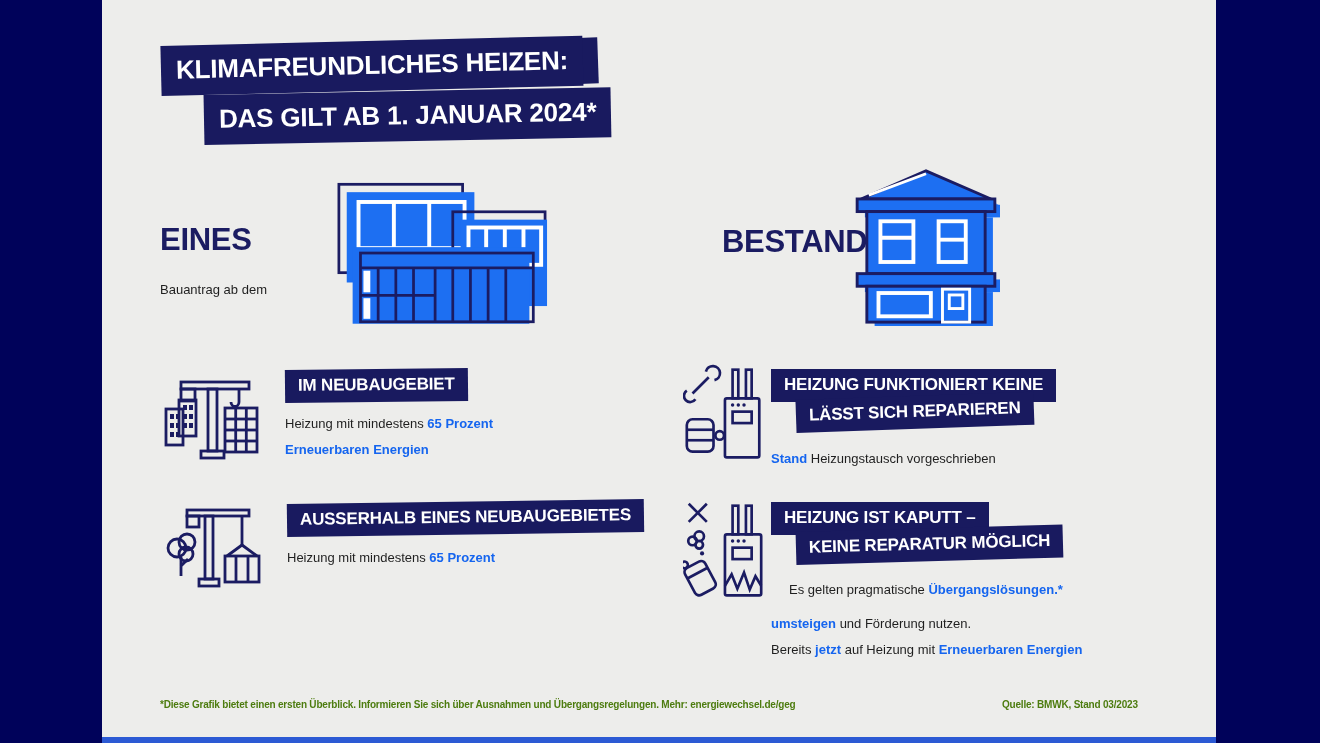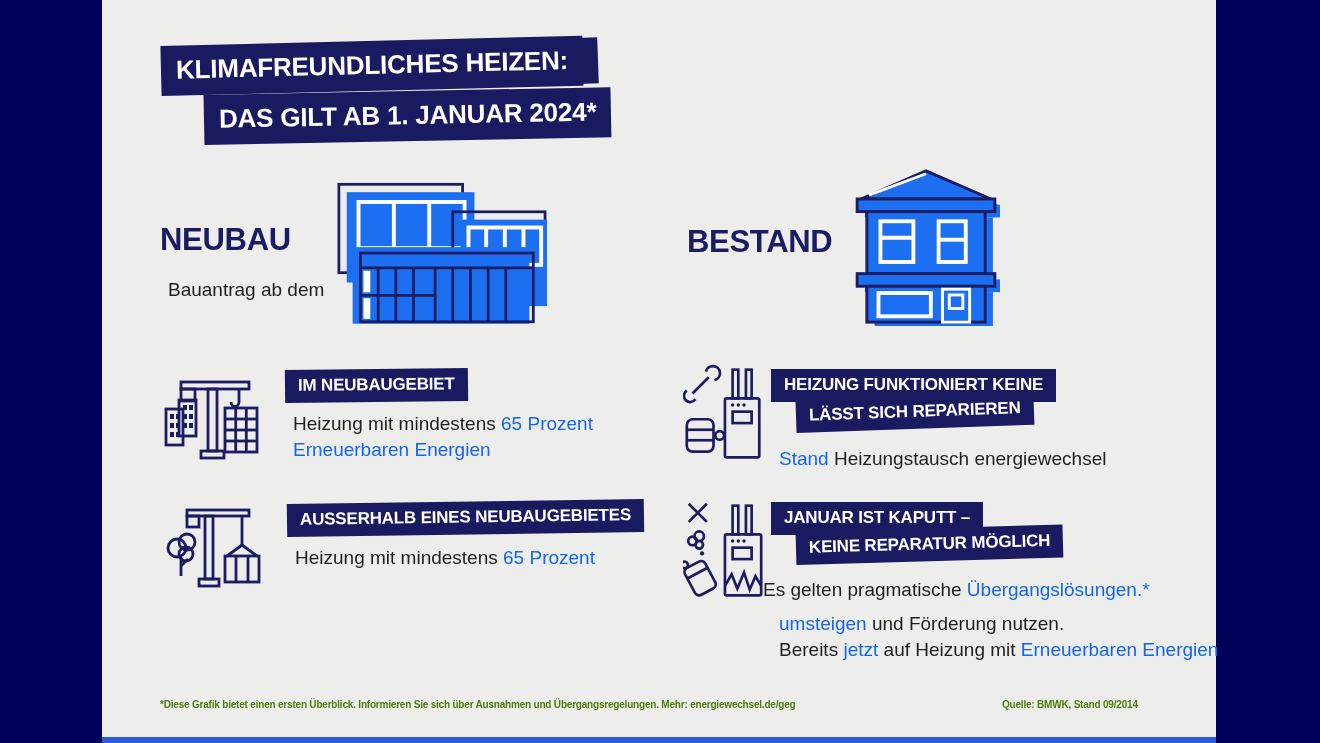--- a/index.html
+++ b/index.html
@@ -26,22 +26,22 @@
     transform-origin:left center;
   }
   #title-badge-1 { left:161px; top:46px; transform:rotate(-1.4deg); }
   #title-badge-2 { left:204px; top:95px; transform:rotate(-1.1deg); }
   #title-accent { position:absolute; left:560px; top:38px; width:38px; height:46px; background:#191A5F; transform:rotate(-2deg); }
 
   .col-heading {
     position:absolute; font-size:31px; font-weight:800;
     color:#1B1C62; letter-spacing:-0.3px;
   }
-  .body-text { font-size:19px; line-height:26px; color:#1F1F1F;margin-left:8px; }
-  .blue { color:#1565EF; font-weight:400; }
+  .body-text { font-size:13px; line-height:26px; color:#1F1F1F; }
+  .blue { color:#1565EF; font-weight:700; }
 
   .row-badge {
     position:absolute; display:inline-block;
     background:#191A5F; color:#fff;
     font-size:17px; font-weight:800; letter-spacing:-0.2px;
     padding:6px 13px 7px; white-space:nowrap;
     transform-origin:left center;
   }
 
   .footer-text { position:absolute; font-size:10px; font-weight:700; color:#4d7c0f; letter-spacing:-0.2px; }
@@ -62,21 +62,21 @@
   <div id="bottom-strip"></div>
 
   <div id="title-accent"></div>
   <div id="title-badge-1" class="title-badge">
     <span>KLIMAFREUNDLICHES HEIZEN:</span>
   </div>
   <div id="title-badge-2" class="title-badge">
     <span>DAS GILT AB 1. JANUAR 2024*</span>
   </div>
 
-  <div class="col-heading" style="left:160px; top:222px;">NEUBAU</div>
+  <div class="col-heading" style="left:160px; top:222px;">EINES</div>
   <div class="abs body-text" style="left:160px; top:277px;">
     <div>Bauantrag ab dem</div>
   </div>
 
   <div class="abs" style="left:333px; top:181px;">
     <svg width="216" height="148" viewBox="0 0 220 150">
       <rect class="ln" x="6" y="3" width="126" height="90"></rect>
       <rect class="bl" x="14" y="11" width="130" height="92"></rect>
       <rect class="wh" stroke-width="4" x="26" y="21" width="108" height="47"></rect>
       <line class="wh" stroke-width="4" x1="62" y1="21" x2="62" y2="68"></line>
@@ -155,21 +155,21 @@
       <rect class="ln" x="62" y="58" width="34" height="26"></rect>
       <line class="ln" stroke-width="2.4" x1="73" y1="58" x2="73" y2="84"></line>
       <line class="ln" stroke-width="2.4" x1="85" y1="58" x2="85" y2="84"></line>
     </svg>
   </div>
   <div class="row-badge" style="left:287px; top:504px; transform:rotate(-0.8deg);">AUSSERHALB EINES NEUBAUGEBIETES</div>
   <div class="abs body-text" style="left:287px; top:545px;">
     <div><span>Heizung mit mindestens </span><span class="blue">65 Prozent</span></div>
   </div>
 
-  <div class="col-heading" style="left:687px; top:224px;">BESTAND</div>
+  <div class="col-heading" style="left:722px; top:224px;">BESTAND</div>
 
   <div class="abs" style="left:852px; top:166px;">
     <svg width="148" height="160" viewBox="0 0 150 165">
       <g fill="#1D6FF2" transform="translate(8,6)">
         <polygon points="8,34 75,5 142,34"></polygon>
         <rect x="4" y="34" width="142" height="13"></rect>
         <rect x="14" y="47" width="122" height="64"></rect>
         <rect x="4" y="111" width="142" height="13"></rect>
         <rect x="14" y="124" width="122" height="36"></rect>
       </g>
@@ -203,21 +203,21 @@
       <rect class="ln" stroke-width="2.4" x="52" y="52" width="20" height="12"></rect>
       <rect class="ln" x="4" y="60" width="28" height="34" rx="6"></rect>
       <line class="ln" stroke-width="2.4" x1="4" y1="71" x2="32" y2="71"></line>
       <line class="ln" stroke-width="2.4" x1="4" y1="82" x2="32" y2="82"></line>
       <circle class="ln" stroke-width="2.4" cx="38.5" cy="77" r="4.5"></circle>
     </svg>
   </div>
   <div class="row-badge" style="left:771px; top:369px;">HEIZUNG FUNKTIONIERT KEINE</div>
   <div class="row-badge" style="left:796px; top:400px; transform:rotate(-2deg);">LÄSST SICH REPARIEREN</div>
   <div class="abs body-text" style="left:771px; top:446px;">
-    <span class="blue">Stand</span><span> Heizungstausch energiewechsel</span>
+    <span class="blue">Stand</span><span> Heizungstausch vorgeschrieben</span>
   </div>
 
   <div class="abs" style="left:683px; top:496px;">
     <svg width="82" height="110" viewBox="0 0 86 115">
       <path class="ln" stroke-width="3.5" d="M6 8 L25 27 M25 8 L6 27"></path>
       <circle class="ln" stroke-width="2.4" cx="10" cy="47" r="4.5"></circle>
       <circle class="ln" stroke-width="2.4" cx="17" cy="42" r="5"></circle>
       <circle class="ln" stroke-width="2.4" cx="17" cy="51" r="4"></circle>
       <circle class="lnf" cx="20" cy="60" r="2.2"></circle>
       <g transform="rotate(-28 18 86)">
@@ -228,26 +228,26 @@
       <rect class="ln" x="52" y="10" width="6" height="30"></rect>
       <rect class="ln" x="66" y="10" width="6" height="30"></rect>
       <rect class="ln" x="44" y="40" width="38" height="64" rx="2"></rect>
       <circle class="lnf" cx="52" cy="47" r="1.8"></circle>
         <circle class="lnf" cx="58" cy="47" r="1.8"></circle>
         <circle class="lnf" cx="64" cy="47" r="1.8"></circle>
       <rect class="ln" stroke-width="2.4" x="52" y="54" width="20" height="12"></rect>
       <polyline class="ln" stroke-width="2.4" points="44,94 51,82 57,97 64,80 70,98 76,84 82,94"></polyline>
     </svg>
   </div>
-  <div class="row-badge" style="left:771px; top:502px;">JANUAR IST KAPUTT –</div>
+  <div class="row-badge" style="left:771px; top:502px;">HEIZUNG IST KAPUTT –</div>
   <div class="row-badge" style="left:796px; top:532px; transform:rotate(-1.6deg);">KEINE REPARATUR MÖGLICH</div>
-  <div class="abs body-text" style="left:755px; top:577px;">
+  <div class="abs body-text" style="left:789px; top:577px;">
     <span>Es gelten pragmatische </span><span class="blue">Übergangslösungen.*</span>
   </div>
   <div class="abs body-text" style="left:771px; top:611px;">
     <div><span class="blue">umsteigen</span><span> und Förderung nutzen.</span></div>
     <div><span>Bereits </span><span class="blue">jetzt</span><span> auf Heizung mit </span><span class="blue">Erneuerbaren Energien</span></div>
   </div>
 
   <div class="footer-text" style="left:160px; top:699px;">*Diese Grafik bietet einen ersten Überblick. Informieren Sie sich über Ausnahmen und Übergangsregelungen. Mehr: energiewechsel.de/geg</div>
-  <div class="footer-text" style="left:1002px; top:699px;">Quelle: BMWK, Stand 09/2014</div>
+  <div class="footer-text" style="left:1002px; top:699px;">Quelle: BMWK, Stand 03/2023</div>
 
 </div>
 
 </body></html>

